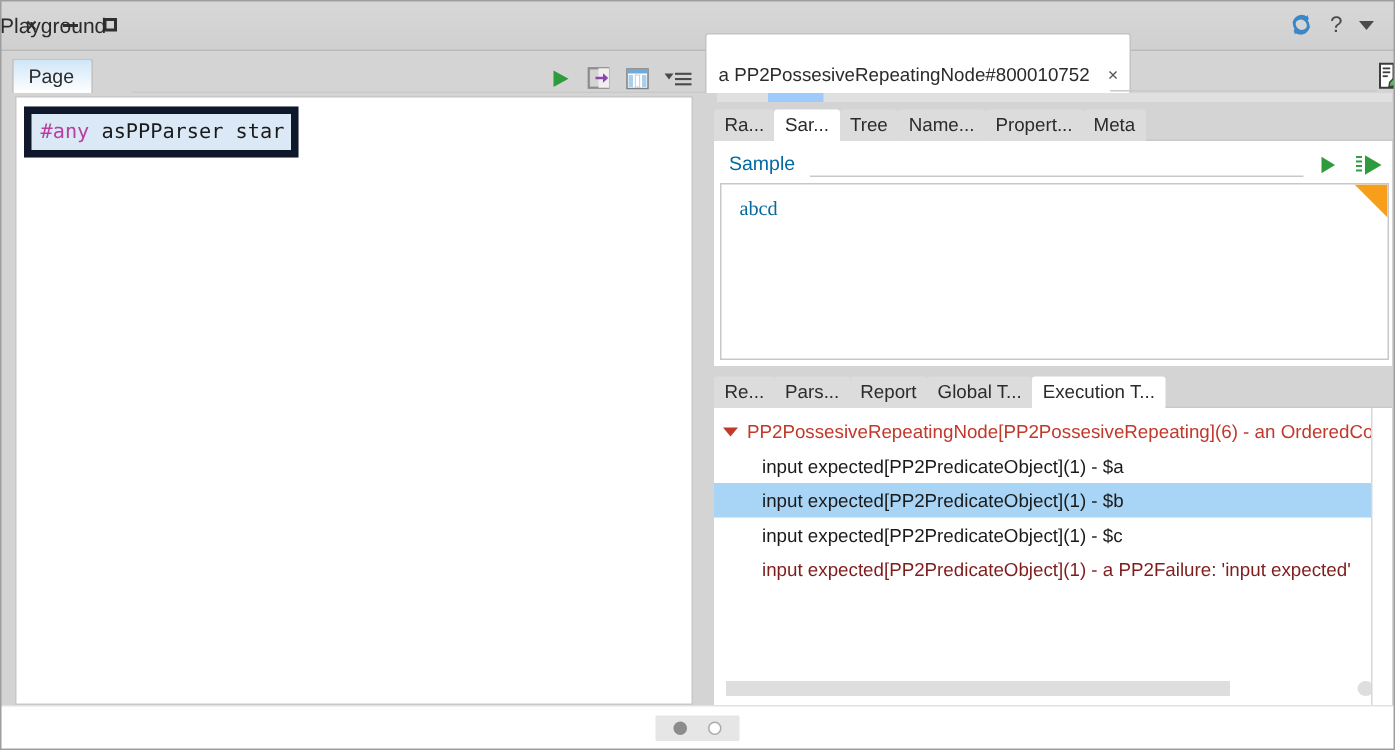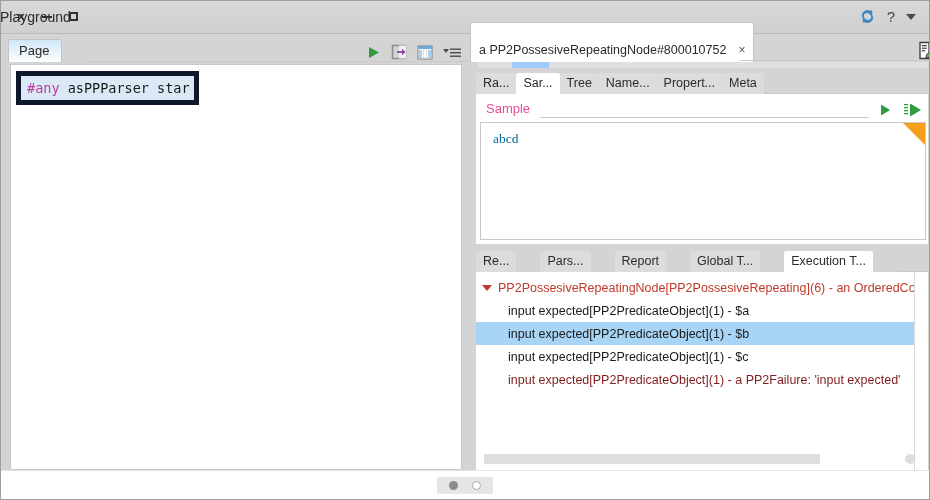--- a/index.html
+++ b/index.html
@@ -162,21 +162,21 @@
     margin: 0 16px 0 6px;
     background: #ffffff;
     flex: 0 0 auto;
     display: flex; flex-direction: column;
   }
   .sample-head {
     display: flex; align-items: flex-end; height: 26px;
     padding-left: 4px; position: relative;
   }
   .sample-tab {
-    background: #ffffff; font-size: 13px; color: #ec4899;
+    background: #ffffff; font-size: 13px; color: #0369a1;
     padding: 3px 10px 4px 6px; cursor: pointer;
   }
   .sample-head-line {
     flex: 1 1 auto; height: 1px; background: #c9c9c9; align-self: flex-end;
     margin-bottom: 2px;
   }
   .sample-icons { display: flex; align-items: center; gap: 12px; padding: 0 6px 2px 10px; }
 
   .sample-text {
     margin: 2px 2px 4px 4px;
@@ -194,21 +194,21 @@
   .corner-tri {
     position: absolute; top: 0; right: 0;
     width: 0; height: 0;
     border-top: 22px solid #f79e1b;
     border-left: 22px solid transparent;
   }
 
   
   .bot-tabs {
     display: flex; align-items: flex-end; height: 24px; flex: 0 0 24px;
-    margin: 4px 16px 0 6px; position: relative; gap: 24px;
+    margin: 4px 16px 0 6px; position: relative;
   }
 
   .tree-box {
     flex: 1 1 auto;
     background: #ffffff;
     margin: 0 16px 0 6px;
     position: relative;
     overflow: hidden;
     display: flex; flex-direction: column;
   }

